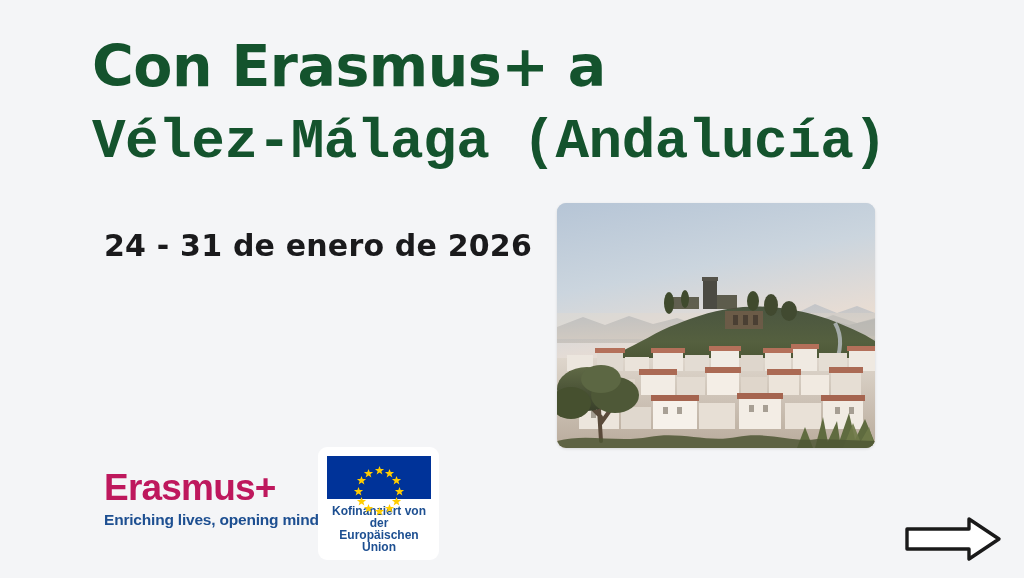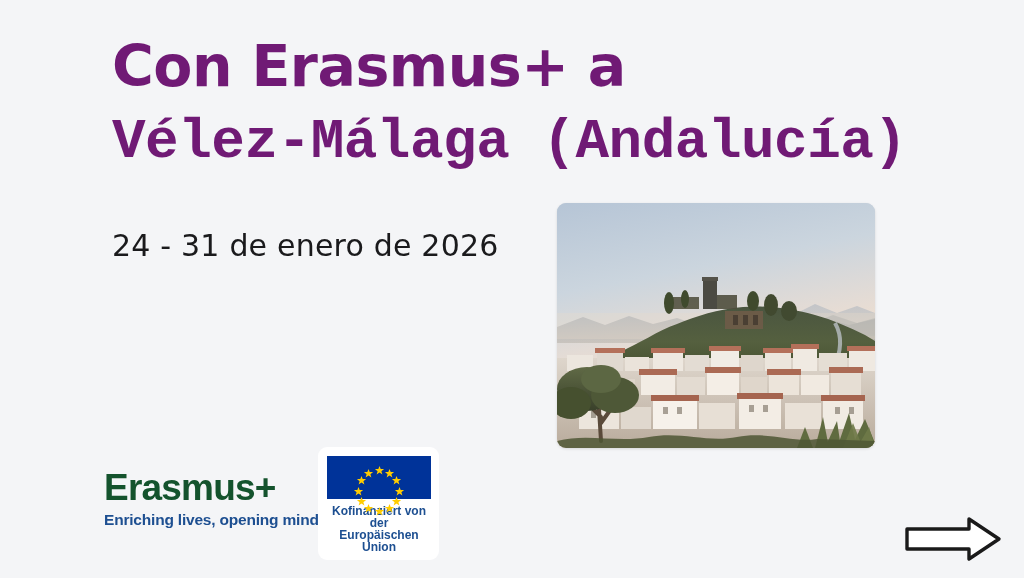--- a/index.html
+++ b/index.html
@@ -31,37 +31,36 @@
     top: 28px;
     width: 830px;
   }
 
   .title-line {
     font-family: "DejaVu Sans", "Liberation Sans", sans-serif;
     font-weight: 700;
     font-size: 57px;
     line-height: 76px;
     letter-spacing: -0.5px;
-    color: #701a75;
+    color: #14532d;
     white-space: nowrap;
-    margin-left: 20px;
   }
 
   .title-line.line2 {
     font-size: 56px;
     font-family: Liberation Mono, monospace;
   }
 
   
   .date-line {
     position: absolute;
-    left: 112px;
+    left: 104px;
     top: 228px;
     font-family: "DejaVu Sans", "Liberation Sans", sans-serif;
-    font-weight: 400;
+    font-weight: 700;
     font-size: 30px;
     letter-spacing: 0.2px;
     color: #1a1a1c;
     white-space: nowrap;
   }
 
   
   .photo-frame {
     position: absolute;
     left: 557px;
@@ -88,21 +87,21 @@
     top: 468px;
     width: 190px;
   }
 
   .erasmus-word {
     font-family: "Liberation Sans", "DejaVu Sans", sans-serif;
     font-weight: 700;
     font-size: 37px;
     line-height: 40px;
     letter-spacing: -0.8px;
-    color: #14532d;
+    color: #be185d;
     white-space: nowrap;
   }
 
   .erasmus-tag {
     font-family: "Liberation Sans", "DejaVu Sans", sans-serif;
     font-weight: 700;
     font-size: 15.5px;
     line-height: 20px;
     letter-spacing: -0.2px;
     color: #1d4f91;

